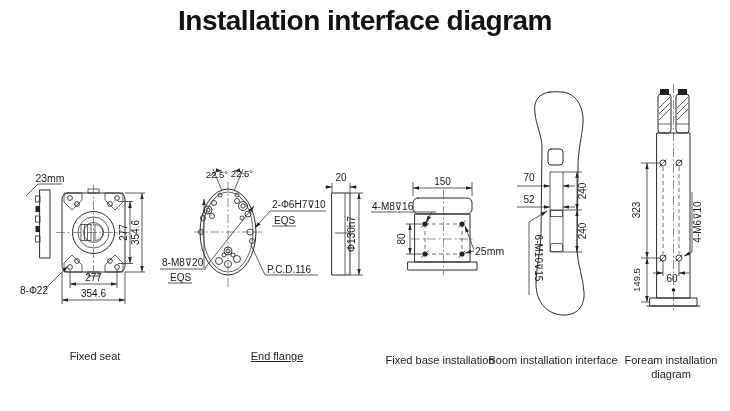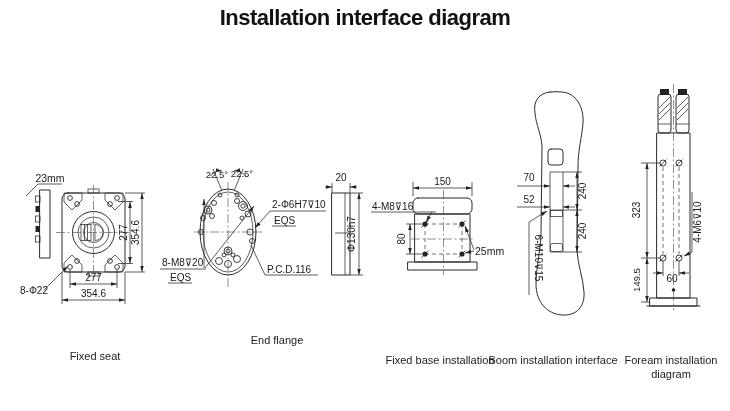--- a/index.html
+++ b/index.html
@@ -1,19 +1,19 @@
 <!DOCTYPE html>
 <html><head>
 <meta charset="utf-8">
 <style>
   html,body{margin:0;padding:0;}
   body{width:730px;height:411px;background:#ffffff;position:relative;overflow:hidden;
        font-family:"Liberation Sans",sans-serif;color:#1a1a1a;}
   .abs{position:absolute;}
-  #title{left:0;right:0;top:5px;text-align:center;font-size:22px;font-weight:700;
+  #title{left:0;right:0;top:5px;text-align:center;font-size:28px;font-weight:700;
          letter-spacing:-0.5px;color:#111;}
   .caption{font-size:11px;color:#222;text-align:center;line-height:1.25;}
   svg{overflow:visible;}
   svg text{font-family:"Liberation Sans",sans-serif;fill:#1a1a1a;}
   .ol{fill:none;stroke:#2b2b2b;stroke-width:1;stroke-linejoin:round;stroke-linecap:round;}
   .th{fill:none;stroke:#2b2b2b;stroke-width:0.75;}
   .dim{fill:none;stroke:#333;stroke-width:0.8;}
   .cl{fill:none;stroke:#555;stroke-width:0.65;stroke-dasharray:9 2.5 2 2.5;}
   .dash{fill:none;stroke:#444;stroke-width:0.75;stroke-dasharray:4 3;}
   .hole{fill:none;stroke:#2b2b2b;stroke-width:0.9;}
@@ -279,16 +279,16 @@
   <line class="dim" x1="28" y1="193" x2="38" y2="193" marker-end="url(#ae)"></line>
   <line class="dim" x1="64" y1="193" x2="54" y2="193" marker-end="url(#ae)"></line>
   <text class="d" x="47" y="202" text-anchor="middle">60</text>
 
   <line class="dim" x1="67" y1="112" x2="67" y2="172"></line>
   <line class="dim" x1="67" y1="172" x2="59" y2="176" marker-end="url(#ae)"></line>
   <text class="d" transform="rotate(-90 76 142)" x="76" y="142" text-anchor="middle">4-M6⊽10</text>
 </svg>
 
 <div class="abs caption" style="left:55px;top:350px;width:80px;">Fixed seat</div>
-<div class="abs caption" style="left:237px;top:334px;width:80px;">End flange</div>
+<div class="abs caption" style="left:237px;top:350px;width:80px;text-decoration:underline;">End flange</div>
 <div class="abs caption" style="left:360px;top:354px;width:160px;">Fixed base installation</div>
 <div class="abs caption" style="left:473px;top:354px;width:160px;">Boom installation interface</div>
 <div class="abs caption" style="left:621px;top:354px;width:100px;">Foream installation diagram</div>
 
 </body></html>

